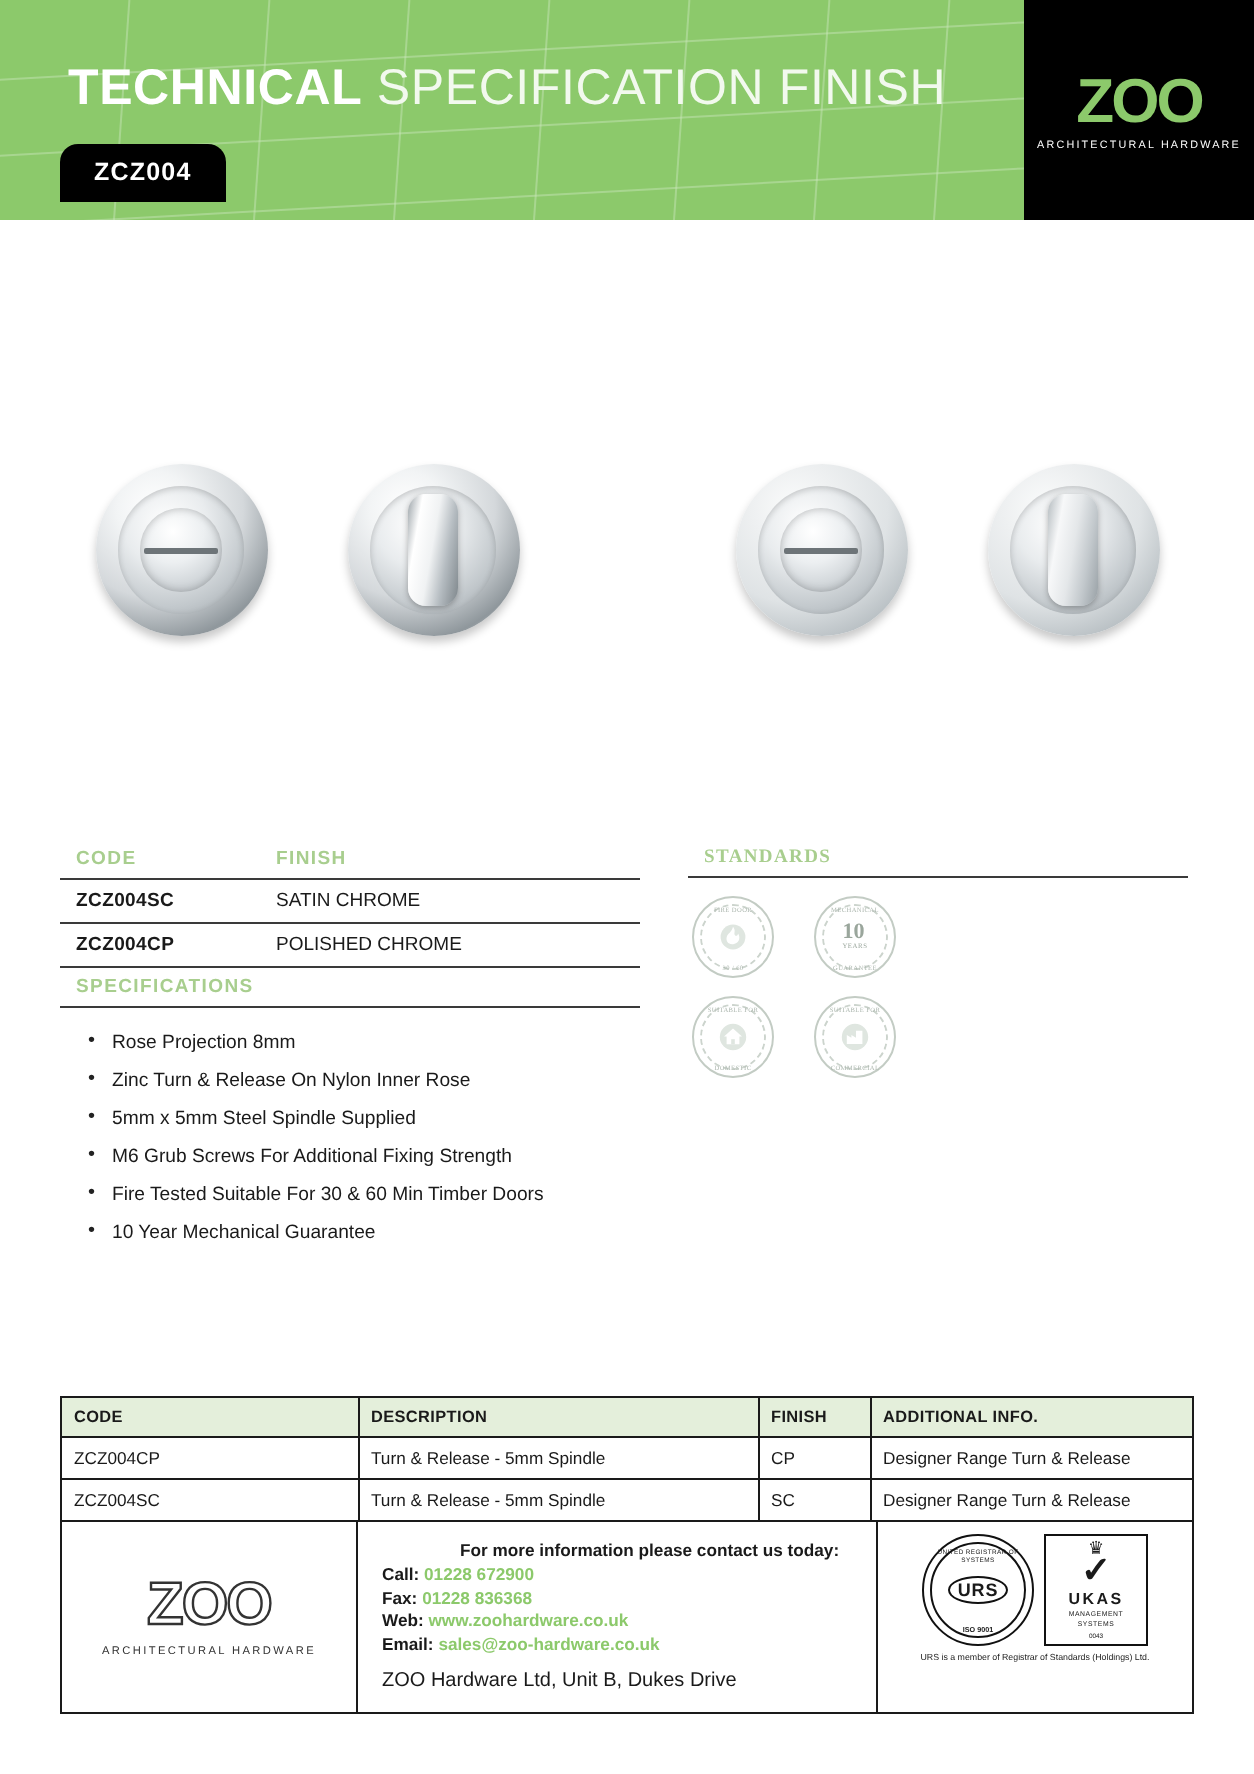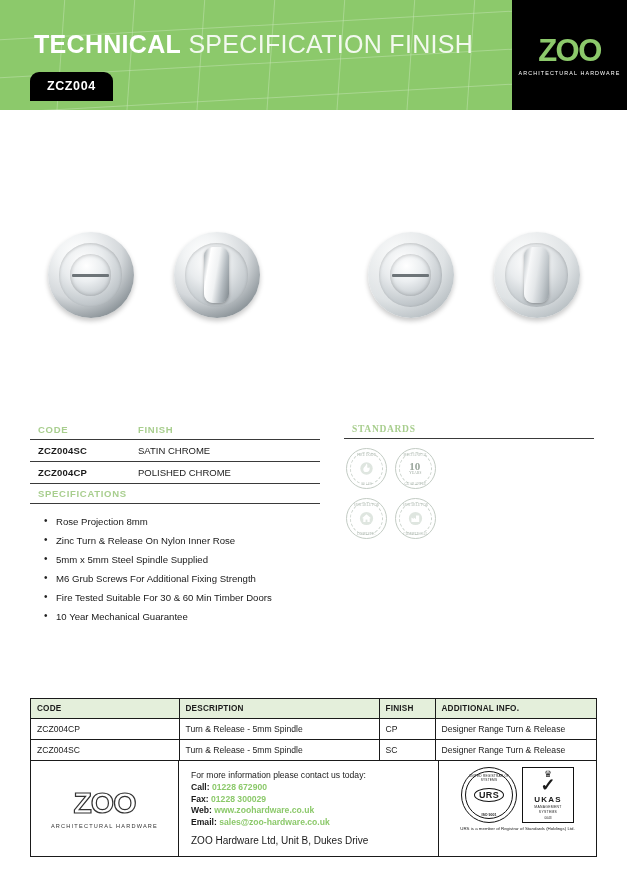--- a/index.html
+++ b/index.html
@@ -168,21 +168,21 @@
     padding: 0 0 8px 12px;
     position: relative;
   }
   .bullets li::before {
     content: "\2022";
     position: absolute; left: 0; top: -1px;
     font-size: 10px; color: #222;
   }
 
   
-  .badge-row { display: flex; gap: 8px; padding: 9px 2px 0 2px; }
+  .badge-row { display: flex; gap: 20px; padding: 9px 2px 0 2px; }
   .badge {
     width: 41px; height: 41px;
     border-radius: 50%;
     border: 1.3px solid #c3ccc4;
     position: relative;
     display: flex; align-items: center; justify-content: center;
   }
   .badge .ring {
     position: absolute; left: 3px; top: 3px; right: 3px; bottom: 3px;
     border-radius: 50%;
@@ -248,21 +248,21 @@
   .zoo-outline {
     font-size: 30px; font-weight: 800; letter-spacing: -1px;
     color: transparent;
     -webkit-text-stroke: 1.2px #333;
     line-height: 1;
   }
   .zoo-outline-sub {
     font-size: 5.6px; letter-spacing: 1.2px; color: #333; margin-top: 5px;
   }
   .f-contact { flex: 1; padding: 9px 0 8px 12px; }
-  .f-contact .lead { font-size: 8.6px; font-weight: 400; margin-bottom: 2px; }
+  .f-contact .lead { font-size: 8.6px; font-weight: 700; margin-bottom: 2px; margin-left: 39px; }
   .f-contact .line { font-size: 8.6px; line-height: 1.33; }
   .f-contact .line b { font-weight: 700; }
   .f-contact .line span { color: #8cc96b; font-weight: 700; }
   .f-addr { font-size: 10px; line-height: 1.4; margin-top: 6px; }
   .f-certs {
     width: 158px;
     border-left: 1.1px solid #1a1a1a;
     padding: 6px 5px 4px 5px;
     display: flex; flex-direction: column; align-items: center;
   }
@@ -457,21 +457,21 @@
     </div>
 
     <div class="f-contact">
       <div class="lead">For more information please contact us today:</div>
       <div class="line">
         <b>Call:</b>
         <span>01228 672900</span>
       </div>
       <div class="line">
         <b>Fax:</b>
-        <span>01228 300029</span>
+        <span>01228 836368</span>
       </div>
       <div class="line">
         <b>Web:</b>
         <span>www.zoohardware.co.uk</span>
       </div>
       <div class="line">
         <b>Email:</b>
         <span>sales@zoo-hardware.co.uk</span>
       </div>
       <div class="f-addr">

